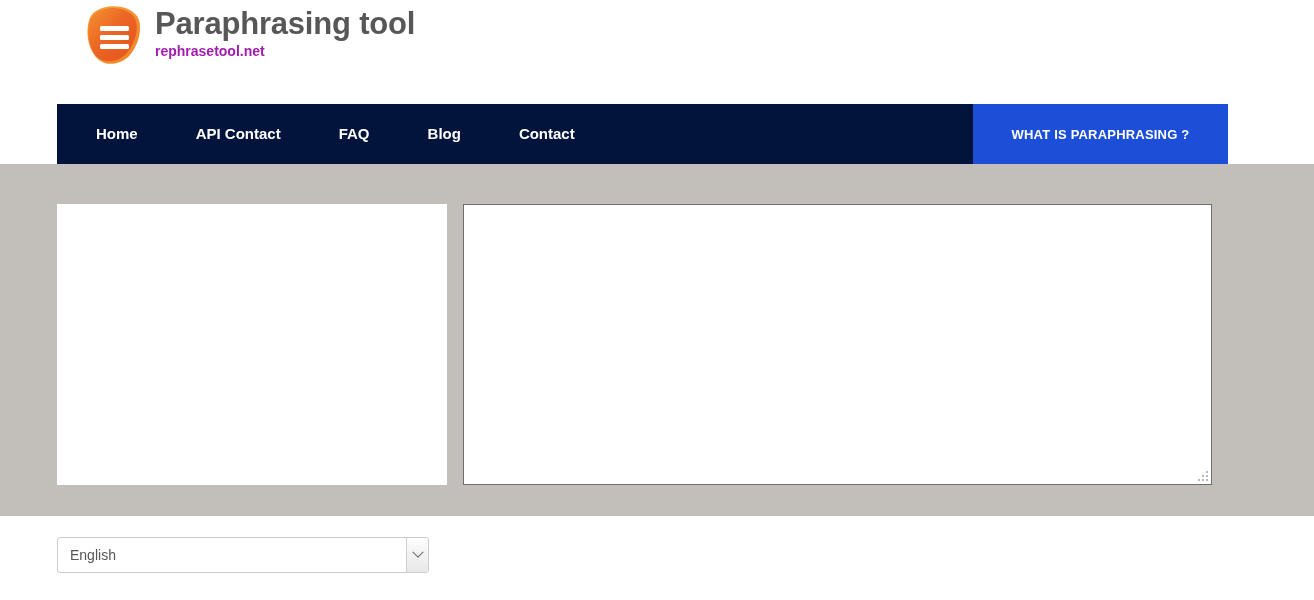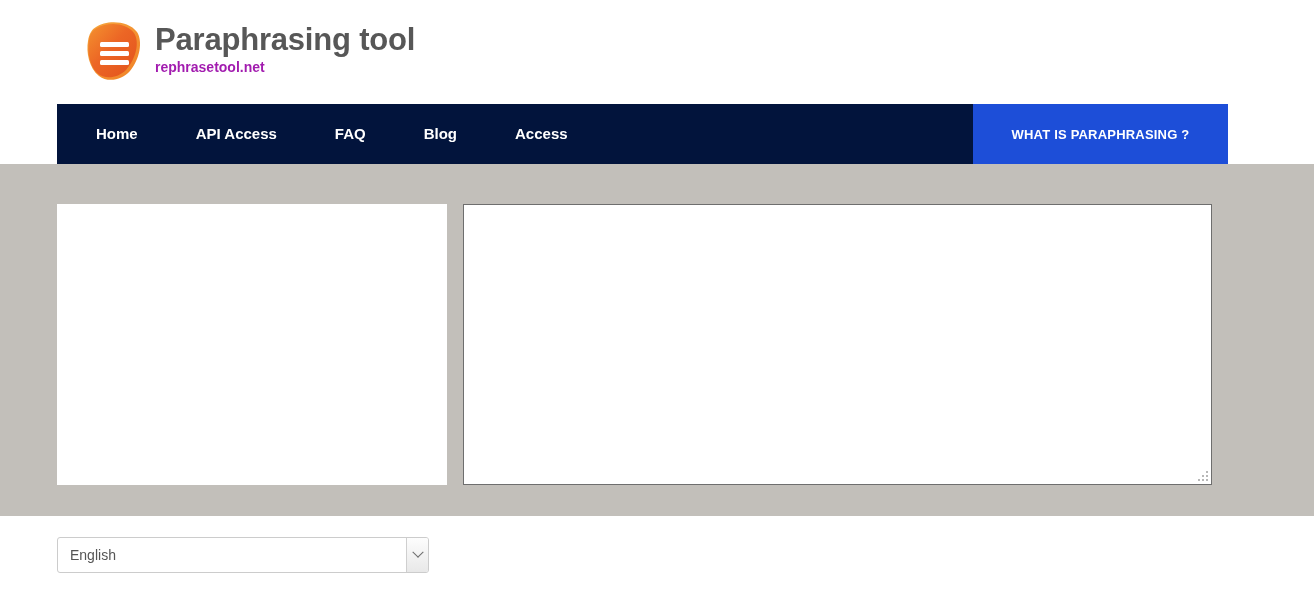--- a/index.html
+++ b/index.html
@@ -21,21 +21,20 @@
     width: 1314px;
     height: 104px;
     background: #ffffff;
   }
   .logo-block {
     position: absolute;
     left: 84px;
     top: 3px;
     display: flex;
     align-items: flex-start;
-    margin-top: 16px;
   }
   .logo-mark {
     position: relative;
     width: 62px;
     height: 66px;
     flex: 0 0 auto;
   }
   .logo-mark svg { display: block; }
   .logo-text {
     margin-left: 9px;
@@ -237,30 +236,30 @@
     </div>
   </div>
 </div>
 
 <div class="navbar">
   <div class="nav-links">
     <div class="nav-item-wrap">
       <a class="nav-link" href="#">Home</a>
     </div>
     <div class="nav-item-wrap">
-      <a class="nav-link" href="#">API Access</a>
+      <a class="nav-link" href="#">API Contact</a>
     </div>
     <div class="nav-item-wrap">
       <a class="nav-link" href="#">FAQ</a>
     </div>
     <div class="nav-item-wrap">
       <a class="nav-link" href="#">Blog</a>
     </div>
     <div class="nav-item-wrap">
-      <a class="nav-link" href="#">Access</a>
+      <a class="nav-link" href="#">Contact</a>
     </div>
   </div>
   <div class="nav-cta">WHAT IS PARAPHRASING ?</div>
 </div>
 
 <div class="work-panel">
   <textarea class="editor-left" placeholder="" style=""></textarea>
   <div class="editor-right-wrap">
     <textarea class="editor-right" placeholder="" style=""></textarea>
     <div class="resize-grip">

